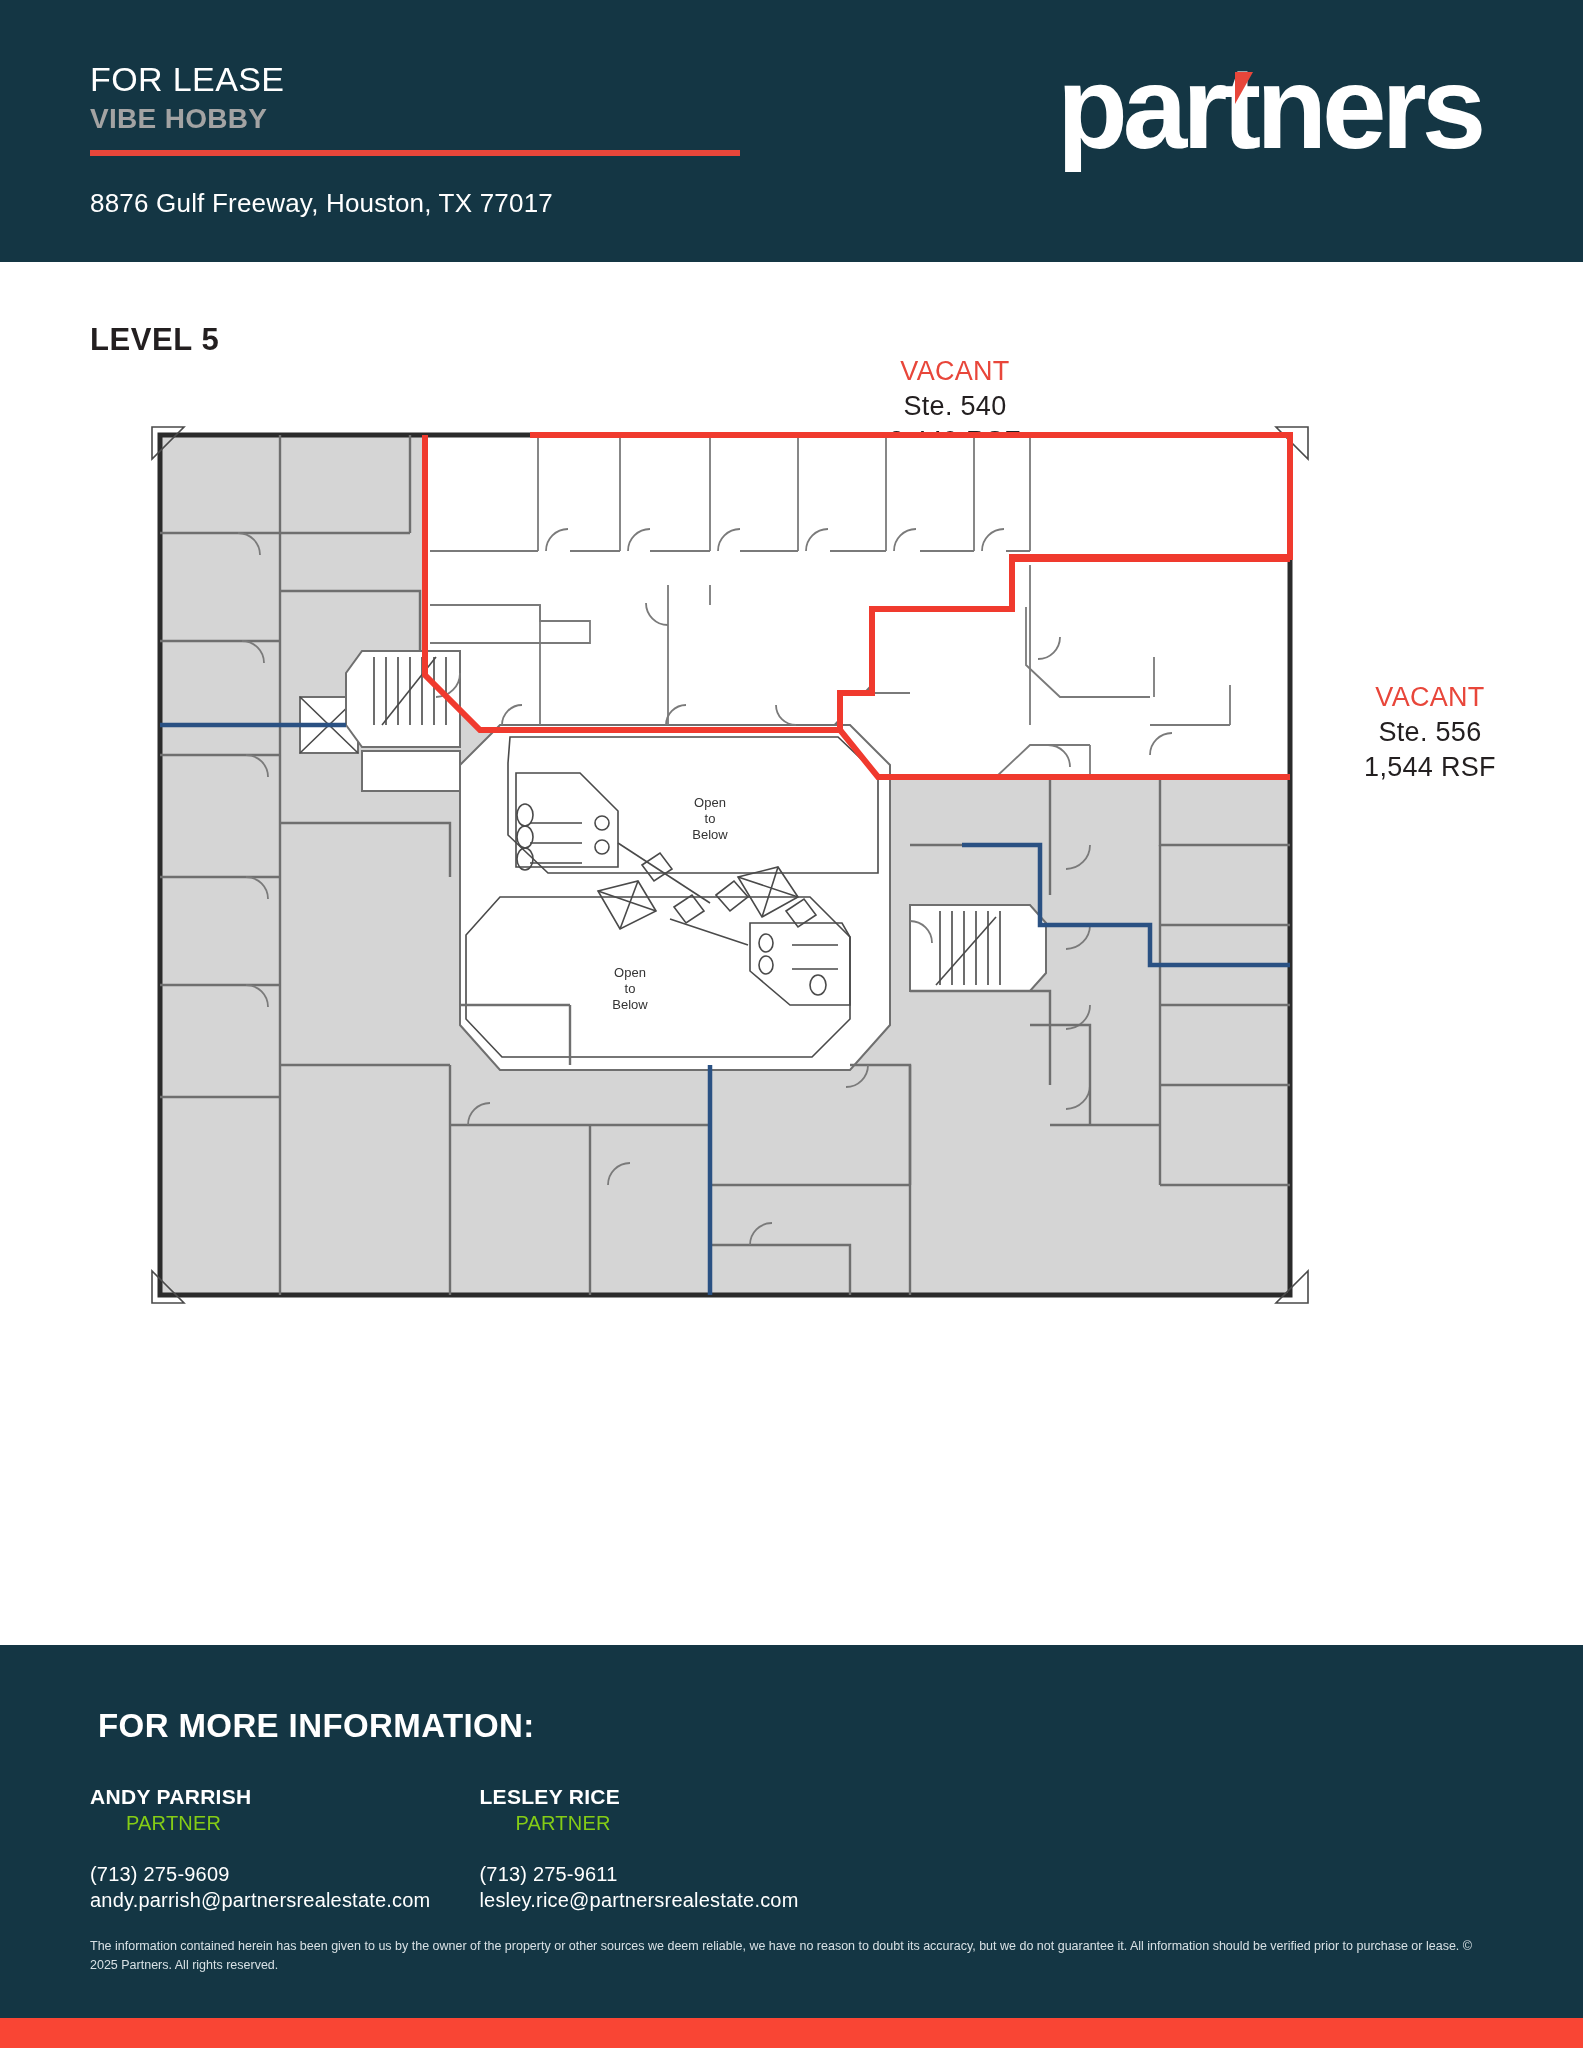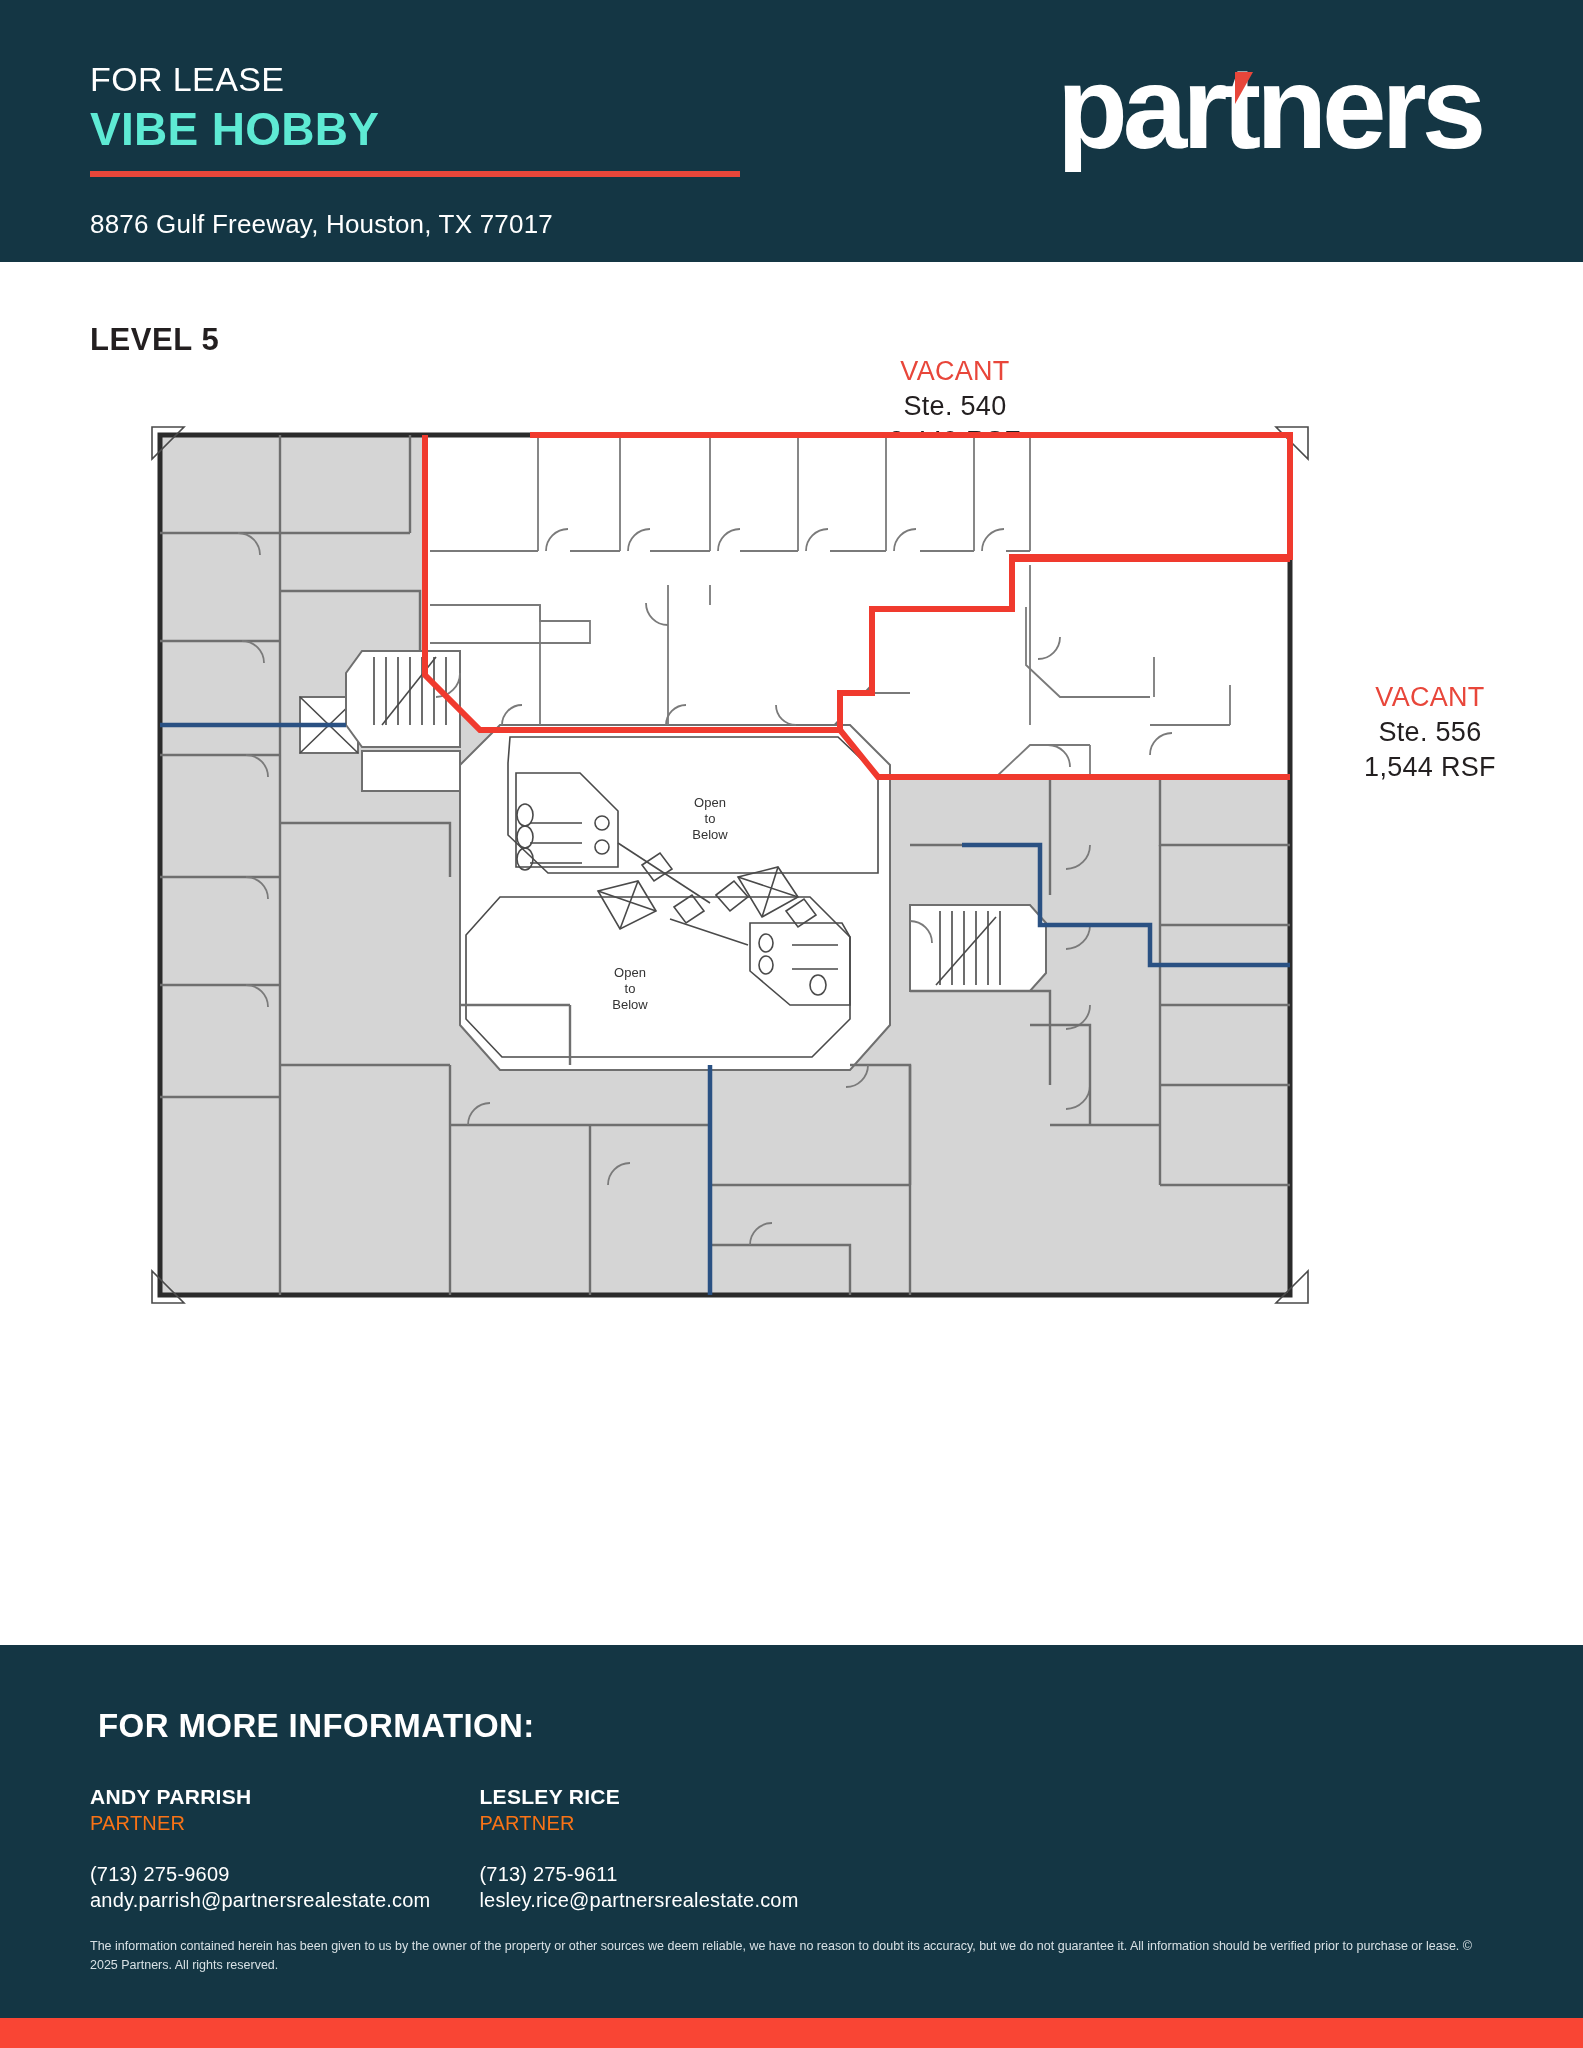--- a/index.html
+++ b/index.html
@@ -16,21 +16,21 @@
     position: absolute; left: 0; top: 0;
     width: 1583px; height: 262px;
     background: #143644;
   }
   .hdr-left { position: absolute; left: 90px; top: 62px; }
   .for-lease {
     color: #ffffff; font-size: 34px; letter-spacing: .4px;
     font-weight: 400; line-height: 1.05;
   }
   .prop-name {
-    color: #5eead4; font-size: 46px; font-weight: bold;
+    color: #a3a3a3; font-size: 28px; font-weight: bold;
     letter-spacing: .3px; line-height: 1.15; margin-top: 5px;
   }
   .hdr-rule {
     width: 650px; height: 6px; background: #E8463A;
     margin-top: 15px;
   }
   .prop-addr {
     color: #ffffff; font-size: 26px; font-weight: 400;
     margin-top: 32px; letter-spacing: .2px;
   }
@@ -64,21 +64,21 @@
     position: absolute; left: 98px; top: 62px;
     color: #ffffff; font-size: 33px; font-weight: bold; letter-spacing: .4px;
   }
   .contacts { position: absolute; left: 90px; top: 140px; width: 1400px; }
   .contact { display: inline-block; vertical-align: top; }
   #contact-0 { width: 385px; }
   .c-name {
     color: #fff; font-size: 21px; font-weight: bold; letter-spacing:.3px;
   }
   .c-title {
-    color: #f97316; font-size: 20px; font-weight: 400; margin-top: 3px; letter-spacing:.2px;
+    color: #84cc16; font-size: 20px; font-weight: 400; margin-top: 3px; letter-spacing:.2px;margin-left:36px;
   }
   .c-phone {
     color: #fff; font-size: 20px; font-weight: 400; margin-top: 28px; letter-spacing:.2px;
   }
   .c-email {
     color: #fff; font-size: 20px; font-weight: 400; margin-top: 3px; letter-spacing:.2px;
   }
   .disclaimer {
     position: absolute; left: 90px; top: 292px; width: 1400px;
     color: #d7e0e4; font-size: 12.5px; line-height: 1.55; font-weight: 400;

